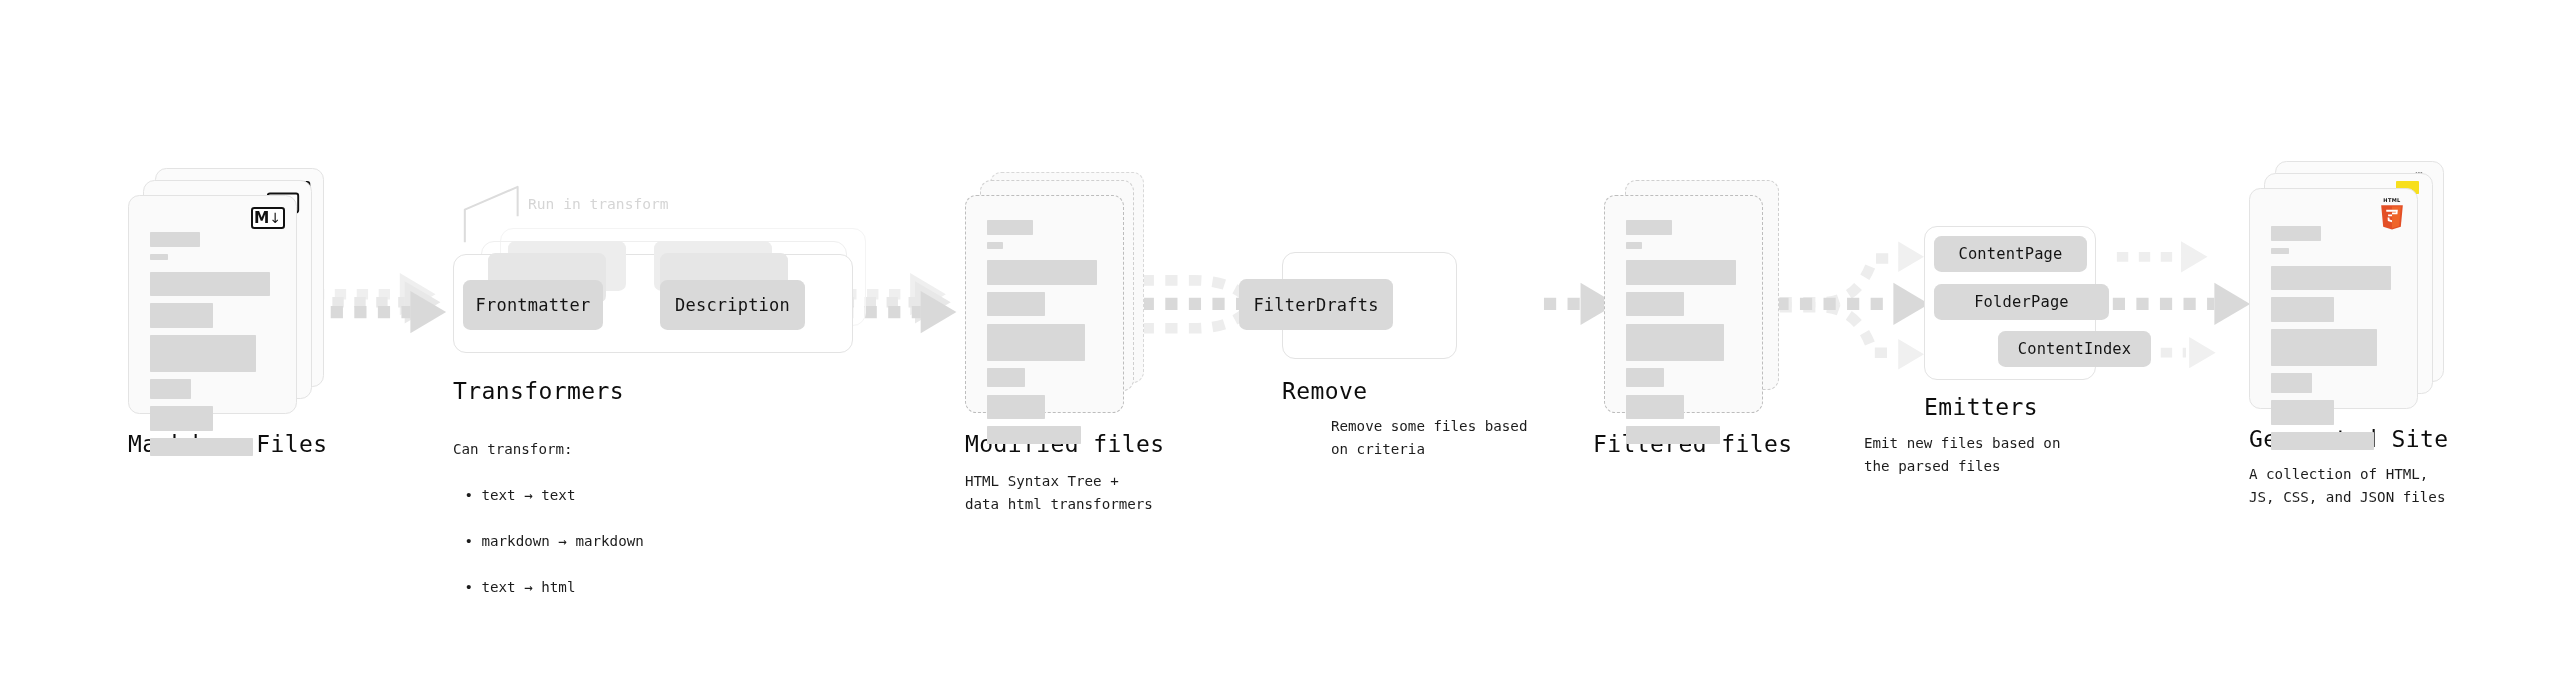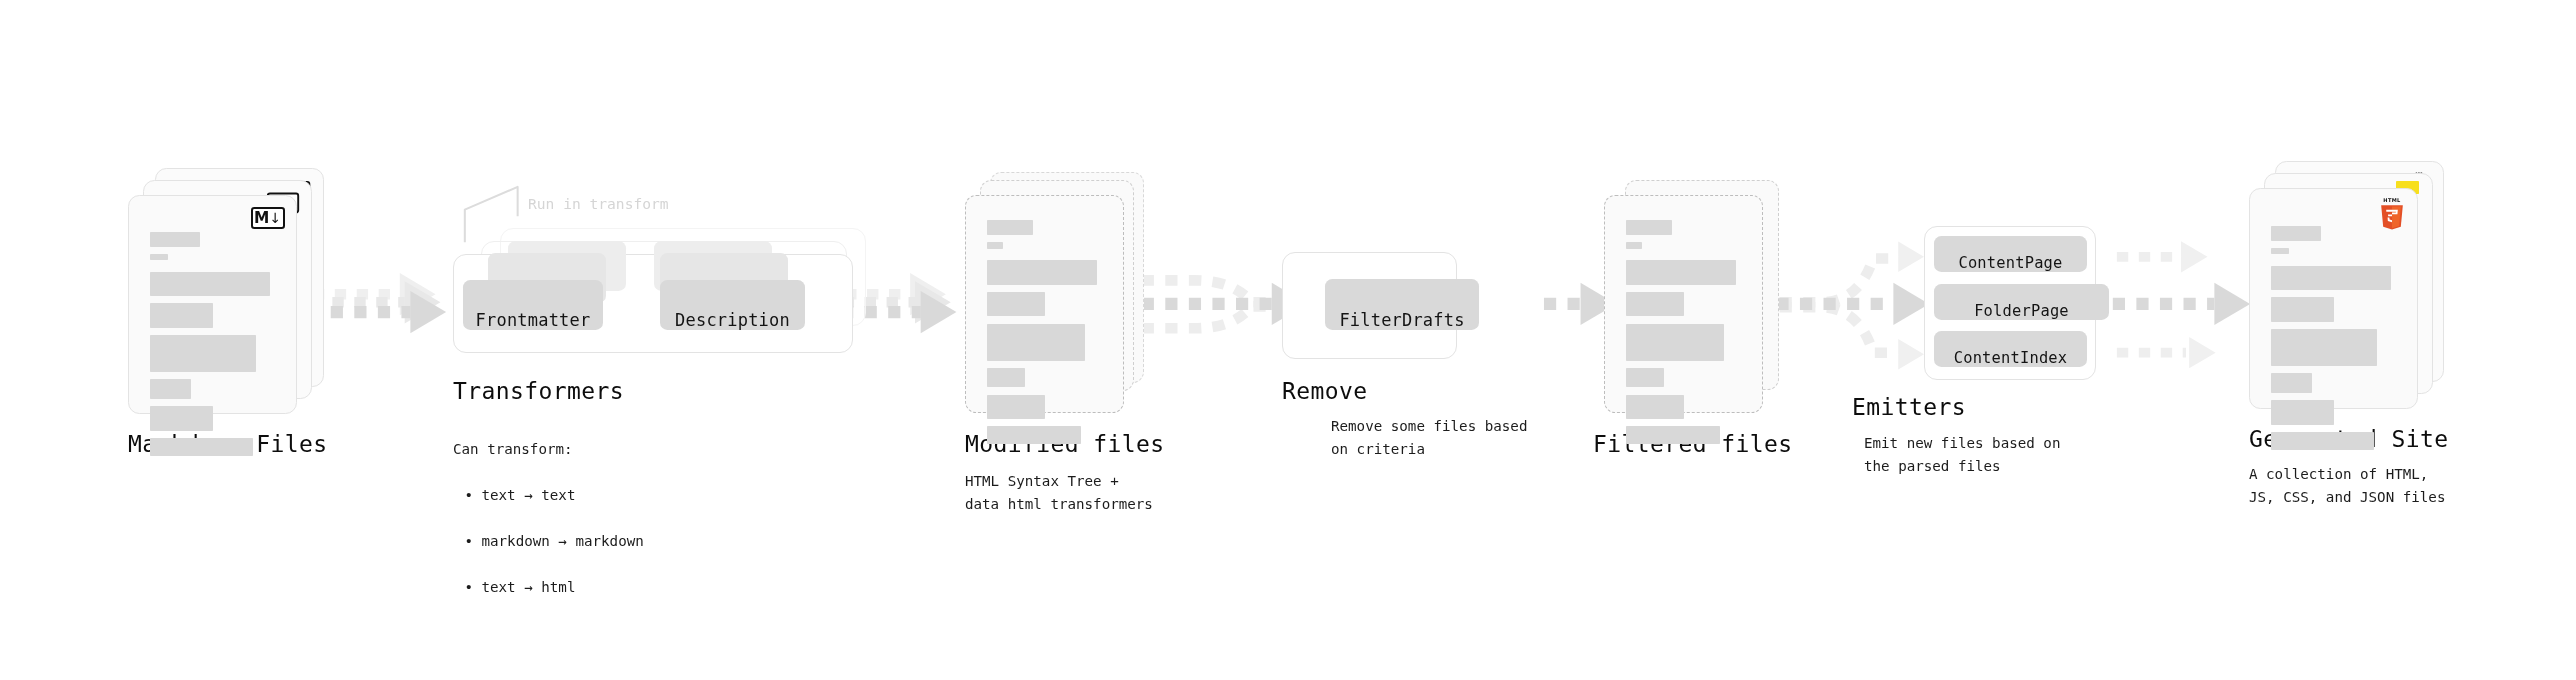--- a/index.html
+++ b/index.html
@@ -65,21 +65,21 @@
     border-radius: 13px;
   }
   .groupbox.ghost1 { background: transparent; border-color: #efefef; }
   .groupbox.ghost2 { background: transparent; border-color: #f4f4f4; }
 
   
   .pill {
     position: absolute;
     background: #d9d9d9;
     border-radius: 7.3px;
-    display: flex; align-items: flex-end; justify-content: center;
+    display: flex; align-items: center; justify-content: center;
     color: #141414;
     font-size: 17px;
     letter-spacing: 0.2px;
     white-space: nowrap;
   }
   .pill.g1 { background: #e6e6e6; color: transparent; }
   .pill.g2 { background: #ededed; color: transparent; }
 
   
   .caption-title {
@@ -268,21 +268,21 @@
 
     <div class="caption-title" style="left:965px; top:431px;">Modified files</div>
     <div class="caption-sub" style="left:965px; top:470px;">HTML Syntax Tree +
 data html transformers</div>
   </div>
 
   <div>
 
     <div class="groupbox" style="left:1282px; top:252px; width:175px; height:107px;"></div>
 
-    <div class="pill" style="left:1325px; top:279px; width:154px; height:51px;">
+    <div class="pill" style="left:1239px; top:279px; width:154px; height:51px;">
       <span>FilterDrafts</span>
     </div>
 
     <div class="caption-title" style="left:1282px; top:378px;">Remove</div>
     <div class="caption-sub" style="left:1331px; top:415px;">Remove some files based
 on criteria</div>
   </div>
 
   <div>
 
@@ -306,25 +306,25 @@
   <div>
 
     <div class="groupbox" style="left:1924px; top:226px; width:172px; height:154px;"></div>
 
     <div class="pill" style="left:1934px; top:236px; width:153px; height:36px; font-size:15.4px;">
       <span>ContentPage</span>
     </div>
     <div class="pill" style="left:1934px; top:284px; width:175px; height:36px; font-size:15.4px;">
       <span>FolderPage</span>
     </div>
-    <div class="pill" style="left:1934px; top:331px; width:153px; height:36px; font-size:15.4px;">
+    <div class="pill" style="left:1998px; top:331px; width:153px; height:36px; font-size:15.4px;">
       <span>ContentIndex</span>
     </div>
 
-    <div class="caption-title" style="left:1852px; top:394px;">Emitters</div>
+    <div class="caption-title" style="left:1924px; top:394px;">Emitters</div>
     <div class="caption-sub" style="left:1864px; top:432px;">Emit new files based on
 the parsed files</div>
   </div>
 
   <div>
 
     <div class="filecard" style="left:2275px; top:161px; width:169px; height:221px; background:#fbfbfb; z-index:1;">
       <svg class="css-badge" viewBox="0 0 40 26">
         <text x="20" y="11" text-anchor="middle" font-size="9" font-weight="700" fill="#111" font-family="DejaVu Sans, sans-serif">css</text>
         <rect x="4" y="15" width="32" height="3" fill="#2965f1"></rect>

